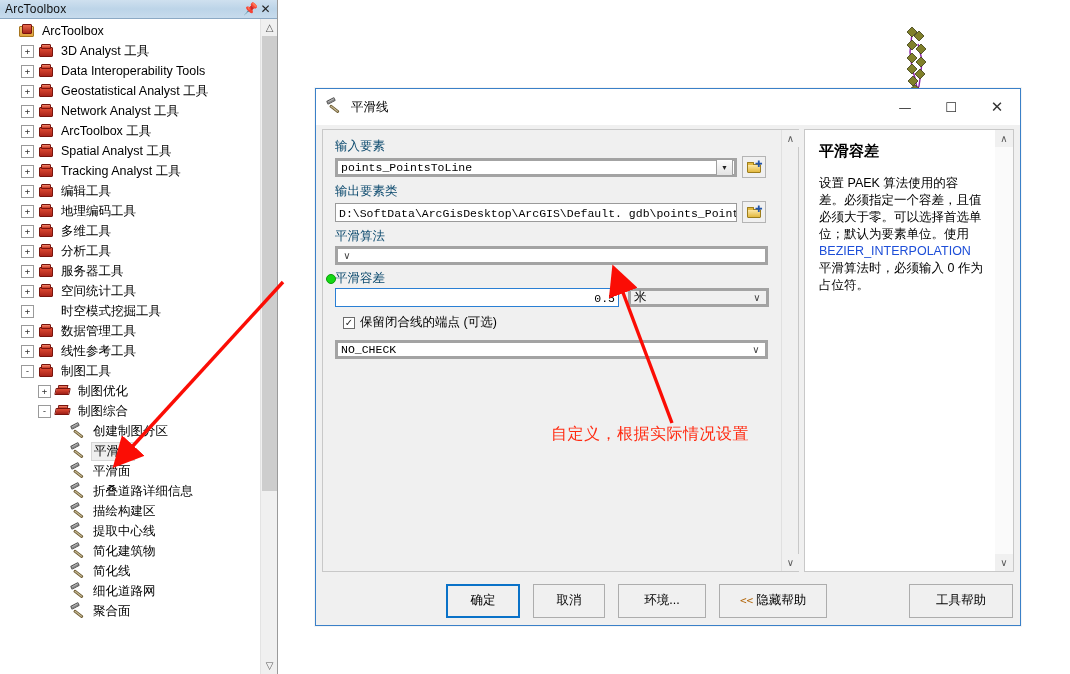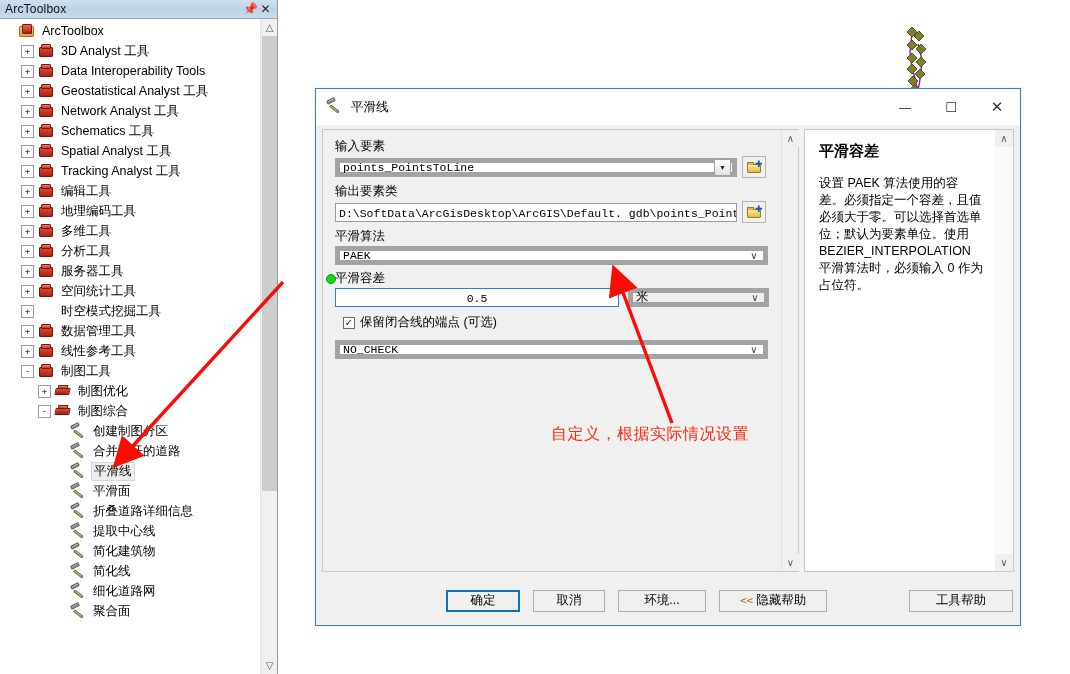--- a/index.html
+++ b/index.html
@@ -156,38 +156,38 @@
     width:477px;margin:4px 0 0 6px;
     background:#f0f0f0;border:1px solid #c8c8c8;
     position:relative;box-sizing:border-box;
     height:calc(100% - 8px);
   }
   #form-scrollarea{
     position:absolute;left:0;top:0;right:17px;bottom:0;
     padding:9px 10px 0 12px;box-sizing:border-box;overflow:hidden;
   }
   .fld-label{
-    font-size:12.5px;color:#000000;margin:0 0 2px 0;line-height:15px;
+    font-size:12.5px;color:#0c4a6e;margin:0 0 2px 0;line-height:15px;
     display:flex;align-items:center;
   }
   .req-dot{
     position:absolute;left:-9px;width:8px;height:8px;border-radius:50%;
     background:#14d814;border:1px solid #0a9e0a;
   }
   .fld-group{position:relative;margin-bottom:6px;}
   .row{display:flex;align-items:center;}
   .txtbox{
     height:19px;border:1px solid #9a9a9a;background:#fff;
     font-family:"Liberation Mono","DejaVu Sans Mono",monospace;
     font-size:11.5px;line-height:19px;padding:0 3px;
     box-sizing:border-box;color:#000;white-space:nowrap;overflow:hidden;
   }
   .txtbox.active{border:1px solid #2a7fd4;}
   .combo{
-    height:19px;border:5px solid #a3a3a3;background:#fff;
+    height:19px;border:3px solid #a3a3a3;background:#fff;
     display:flex;align-items:center;box-sizing:border-box;
   }
   .combo .val{
     flex:1;font-family:"Liberation Mono","DejaVu Sans Mono",monospace;
     font-size:11.5px;padding:0 3px;color:#000;white-space:nowrap;overflow:hidden;
   }
   .combo .drop-old{
     width:17px;height:17px;margin:0 1px 0 0;
     background:linear-gradient(to bottom,#fdfdfd,#e3e3e3);
     border:1px solid #a0a0a0;
@@ -235,36 +235,36 @@
   #help-panel{
     flex:1;margin:4px 6px 0 5px;background:#fff;border:1px solid #c8c8c8;
     position:relative;box-sizing:border-box;height:calc(100% - 8px);
   }
   #help-content{
     position:absolute;left:0;top:0;right:18px;bottom:0;
     padding:12px 12px 0 14px;box-sizing:border-box;overflow:hidden;
   }
   #help-title{font-size:15px;font-weight:bold;color:#000;margin-bottom:14px;}
   #help-text{font-size:12.5px;line-height:17px;color:#000;}
-  #help-text .mono-blue{color:#000000;}
+  #help-text .mono-blue{color:#1d4ed8;}
   #help-scroll{
     position:absolute;top:0;right:0;width:18px;bottom:0;background:#fafafa;
     box-sizing:border-box;
   }
   #help-scroll .sb-arrow{width:18px;}
   #help-scroll .sb-arrow.bottom{position:absolute;bottom:0;left:0;}
 
   
   #gp-footer{
     position:absolute;left:0;right:0;bottom:0;height:49px;
     background:#f0f0f0;display:flex;align-items:center;
     padding-left:130px;box-sizing:border-box;
   }
   .btn{
-    height:22px;background:#f0f0f0;border:1px solid #adadad;
+    height:34px;background:#f0f0f0;border:1px solid #adadad;
     display:flex;align-items:center;justify-content:center;
     font-size:12.5px;color:#000;box-sizing:border-box;margin-right:13px;
     padding:0 6px;
   }
   .btn.primary{border:2px solid #0a72c8;}
   .btn.w1{width:74px;}
   .btn.w2{width:72px;}
   .btn.w3{width:88px;}
   .btn.w4{width:108px;margin-right:38px;}
   .btn.w5{width:104px;margin-right:0;margin-left:44px;}
@@ -350,21 +350,21 @@
         <div class="tree-row">
           <span class="ind2"></span>
           <span class="expander">+</span>
           <span class="ico ico-toolbox"></span>
           <span class="lbl">Network Analyst 工具</span>
         </div>
         <div class="tree-row">
           <span class="ind2"></span>
           <span class="expander">+</span>
           <span class="ico ico-toolbox"></span>
-          <span class="lbl">Schematics 工具</span>
+          <span class="lbl">ArcToolbox 工具</span>
         </div>
         <div class="tree-row">
           <span class="ind2"></span>
           <span class="expander">+</span>
           <span class="ico ico-toolbox"></span>
           <span class="lbl">Spatial Analyst 工具</span>
         </div>
         <div class="tree-row">
           <span class="ind2"></span>
           <span class="expander">+</span>
@@ -442,43 +442,43 @@
           <span class="expander">-</span>
           <span class="ico ico-toolset"></span>
           <span class="lbl">制图综合</span>
         </div>
         <div class="tree-row">
           <span class="ind4"></span>
           <span class="expander none"></span>
           <span class="ico ico-hammer"></span>
           <span class="lbl">创建制图分区</span>
         </div>
-        <div class="tree-row">
-          <span class="ind4"></span>
-          <span class="expander none"></span>
-          <span class="ico ico-hammer"></span>
-          <span class="lbl">合并分开的道路</span>
-        </div>
         <div class="tree-row selected">
           <span class="ind4"></span>
           <span class="expander none"></span>
           <span class="ico ico-hammer"></span>
           <span class="lbl">平滑线</span>
         </div>
         <div class="tree-row">
           <span class="ind4"></span>
           <span class="expander none"></span>
           <span class="ico ico-hammer"></span>
           <span class="lbl">平滑面</span>
         </div>
         <div class="tree-row">
           <span class="ind4"></span>
           <span class="expander none"></span>
           <span class="ico ico-hammer"></span>
           <span class="lbl">折叠道路详细信息</span>
+        </div>
+        <div class="tree-row">
+          <span class="ind4"></span>
+          <span class="expander none"></span>
+          <span class="ico ico-hammer"></span>
+          <span class="lbl">描绘构建区</span>
         </div>
         <div class="tree-row">
           <span class="ind4"></span>
           <span class="expander none"></span>
           <span class="ico ico-hammer"></span>
           <span class="lbl">提取中心线</span>
         </div>
         <div class="tree-row">
           <span class="ind4"></span>
           <span class="expander none"></span>
@@ -550,32 +550,31 @@
               <span class="folder">
                   <span class="star">✚</span>
                 </span>
             </div>
           </div>
         </div>
 
         <div class="fld-group">
           <div class="fld-label">平滑算法</div>
           <div class="combo" style="width:433px;">
-            <span class="val">PAEK</span>
             <span class="drop-flat">∨</span>
           </div>
         </div>
 
         <div class="fld-group" style="margin-bottom:2px;">
           <div class="fld-label">
             <span class="req-dot"></span>
             <span>平滑容差</span>
           </div>
           <div class="row">
-            <div class="txtbox active" style="width:284px;text-align:center;">0.5</div>
+            <div class="txtbox active" style="width:284px;text-align:right;">0.5</div>
             <div class="combo" style="width:141px;margin-left:9px;background:#f0f0f0;">
               <span class="val" style="font-family:'Liberation Sans',sans-serif;font-size:12.5px;">米</span>
               <span class="drop-flat">∨</span>
             </div>
           </div>
         </div>
 
         <div class="chk-row">
           <span class="chkbox">✓</span>
           <span>保留闭合线的端点 (可选)</span>

